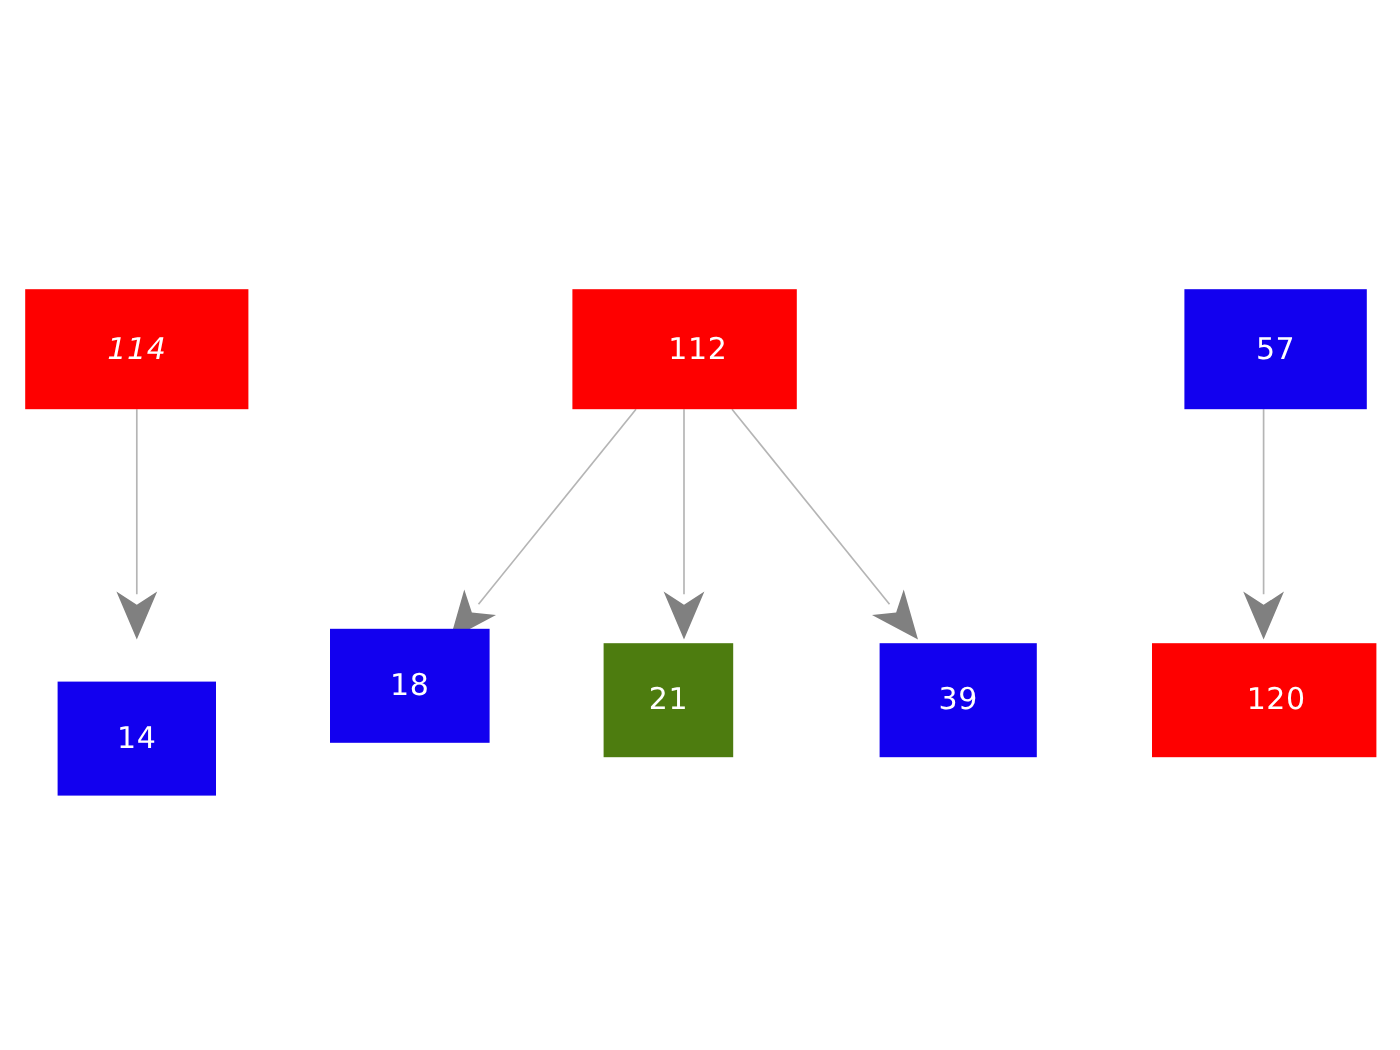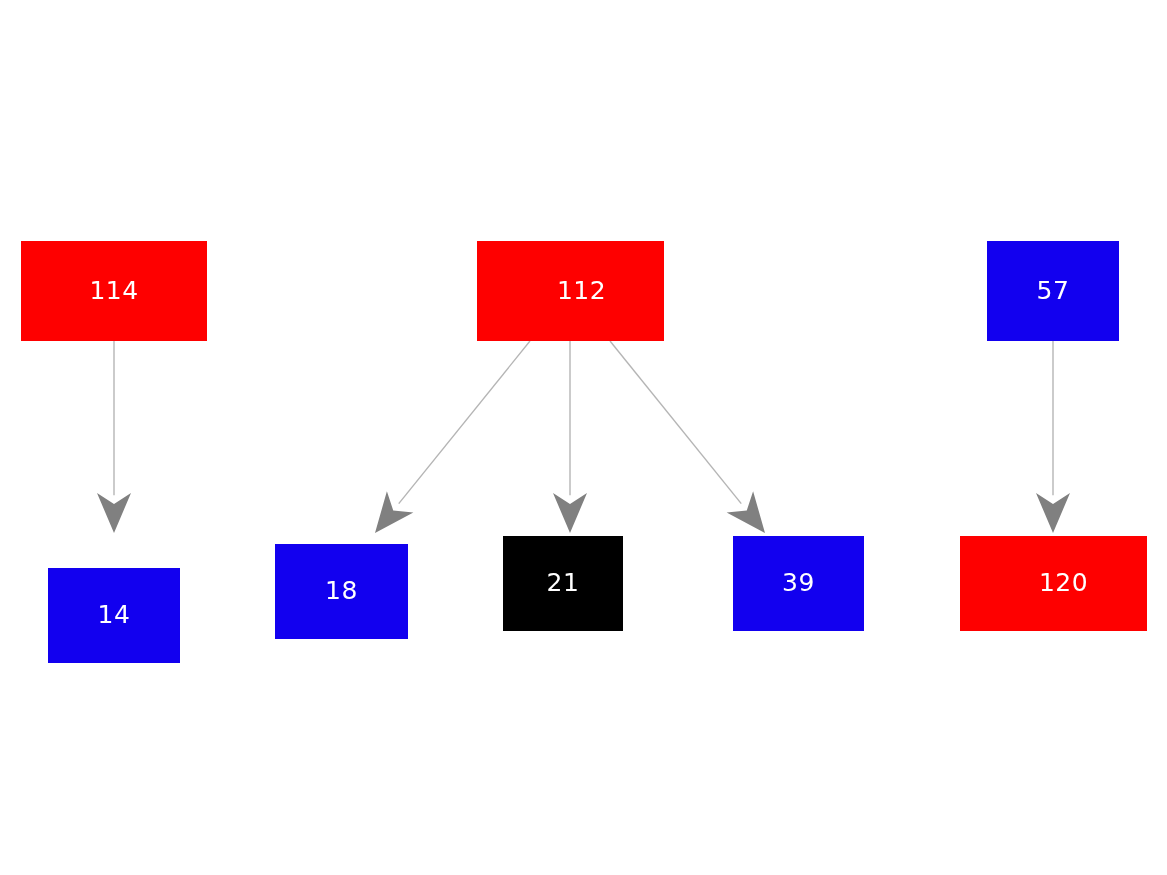--- a/index.html
+++ b/index.html
@@ -63,36 +63,36 @@
         <line x1="610" y1="341" x2="741.2559894136183" y2="503.58806430590136" stroke="#b5b5b5" stroke-width="1.4"></line>
         <polygon points="765,533 726.6464727445782,512.554781804353 746.7836955818765,510.4352874304534 753.1016529985293,491.19773524517365" fill="#808080"></polygon>
       </g>
       <g>
         <line x1="1053" y1="341" x2="1053" y2="495.2" stroke="#b5b5b5" stroke-width="1.4"></line>
         <polygon points="1053,533 1036,493 1053,504 1070,493" fill="#808080"></polygon>
       </g>
     </svg>
 
   <div id="node-layer">
-      <div class="node" style="left: 21px; top: 241px; width: 186px; height: 100px; background: rgb(254, 0, 0);">
+      <div class="node" style="left: 21px; top: 241px; width: 186px; height: 100px; background: rgb(254, 0, 0); font-style: italic;">
         <span class="node-label">114</span>
       </div>
       <div class="node" style="left: 477px; top: 241px; width: 187px; height: 100px; background: rgb(254, 0, 0); padding-left: 22px;">
         <span class="node-label">112</span>
       </div>
-      <div class="node" style="left: 987px; top: 241px; width: 132px; height: 100px; background: rgb(18, 0, 239);">
+      <div class="node" style="left: 987px; top: 241px; width: 152px; height: 100px; background: rgb(18, 0, 239);">
         <span class="node-label">57</span>
       </div>
       <div class="node" style="left: 48px; top: 536px; width: 132px; height: 95px; background: rgb(18, 0, 239); margin-top: 32px;">
         <span class="node-label">14</span>
       </div>
-      <div class="node" style="left: 275px; top: 544px; width: 133px; height: 95px; background: rgb(18, 0, 239);">
+      <div class="node" style="left: 275px; top: 524px; width: 133px; height: 95px; background: rgb(18, 0, 239);">
         <span class="node-label">18</span>
       </div>
-      <div class="node" style="left: 503px; top: 536px; width: 120px; height: 95px; background: #000000;">
+      <div class="node" style="left: 503px; top: 536px; width: 108px; height: 95px; background: #4d7c0f;">
         <span class="node-label">21</span>
       </div>
       <div class="node" style="left: 733px; top: 536px; width: 131px; height: 95px; background: rgb(18, 0, 239);">
         <span class="node-label">39</span>
       </div>
       <div class="node" style="left: 960px; top: 536px; width: 187px; height: 95px; background: rgb(254, 0, 0); padding-left: 20px;">
         <span class="node-label">120</span>
       </div>
     </div>
 

